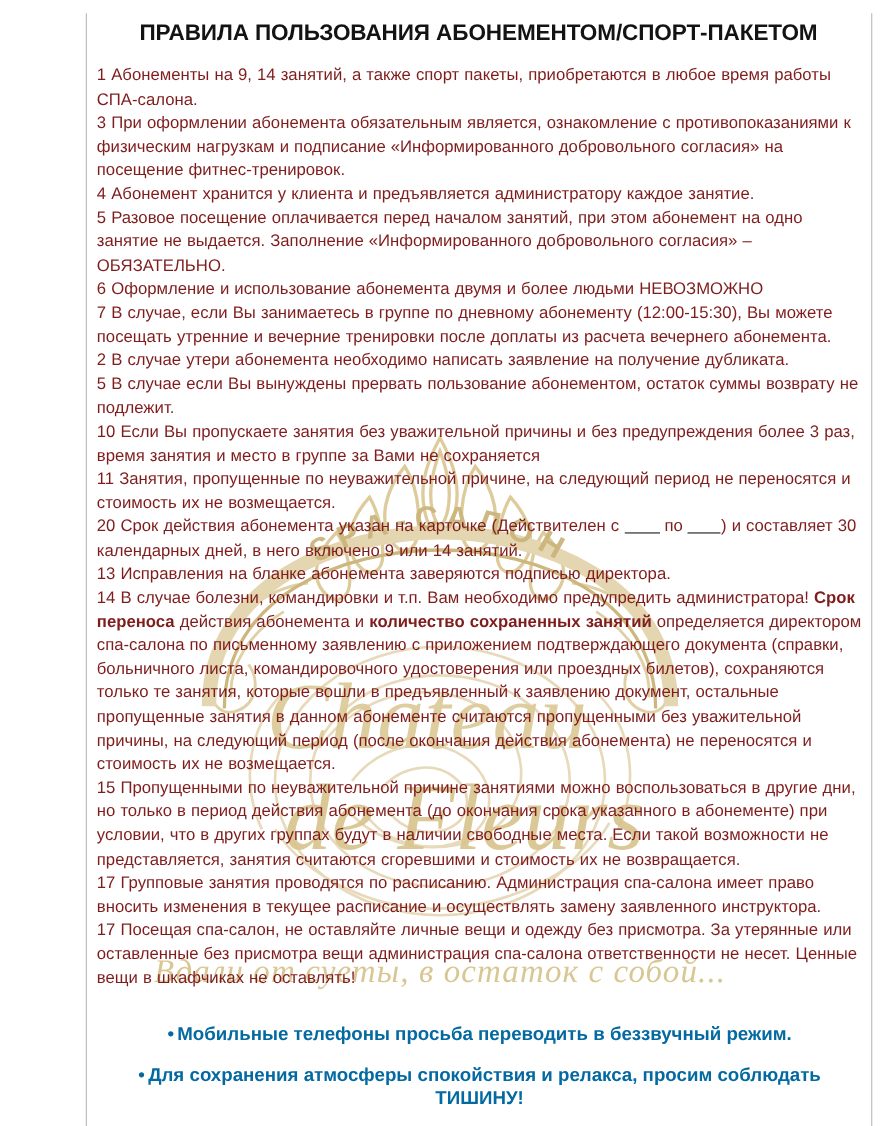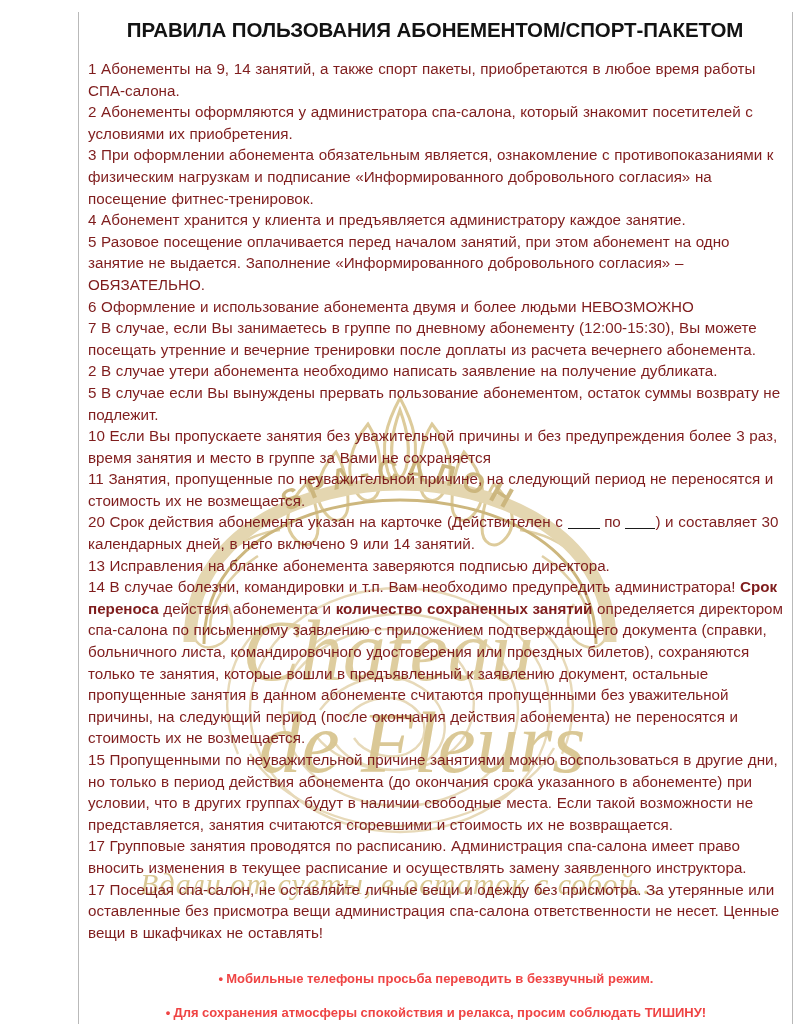--- a/index.html
+++ b/index.html
@@ -113,23 +113,23 @@
   
   .notices {
     margin: 0;
     padding: 0;
     list-style: none;
     padding-top: 12px;
   }
   .notice {
     text-align: center;
     font-weight: 700;
-    font-size: 13px;
+    font-size: 17px;
     line-height: 21px;
-    color: #ef4444;
+    color: #0369a1;
     padding-right: 6px;
   }
   .notice .bullet { margin-right: 3px; }
 </style>
 </head>
 <body>
 
 <div class="page">
 
   <div class="page-rule-left"></div>
@@ -184,21 +184,20 @@
 
   <div class="wm-tagline">Вдали от суеты, в остаток с собой...</div>
 
   <div class="content">
 
     <h1 class="doc-title">ПРАВИЛА ПОЛЬЗОВАНИЯ АБОНЕМЕНТОМ/СПОРТ-ПАКЕТОМ</h1>
 
     <div class="rules">
 
       <p class="rule">1 Абонементы на 9, 14 занятий, а также спорт пакеты, приобретаются в любое время работы СПА-салона.</p>
-      <p class="rule">2 Абонементы оформляются у администратора спа-салона, который знакомит посетителей с условиями их приобретения.</p>
       <p class="rule">3 При оформлении абонемента обязательным является, ознакомление с противопоказаниями к физическим нагрузкам и подписание «Информированного добровольного согласия» на посещение фитнес-тренировок.</p>
       <p class="rule">4 Абонемент хранится у клиента и предъявляется администратору каждое занятие.</p>
       <p class="rule">5 Разовое посещение оплачивается перед началом занятий, при этом абонемент на одно занятие не выдается. Заполнение «Информированного добровольного согласия» – ОБЯЗАТЕЛЬНО.</p>
       <p class="rule">6 Оформление и использование абонемента двумя и более людьми НЕВОЗМОЖНО</p>
       <p class="rule">7 В случае, если Вы занимаетесь в группе по дневному абонементу (12:00-15:30), Вы можете посещать утренние и вечерние тренировки после доплаты из расчета вечернего абонемента.</p>
       <p class="rule">2 В случае утери абонемента необходимо написать заявление на получение дубликата.</p>
       <p class="rule">5 В случае если Вы вынуждены прервать пользование абонементом, остаток суммы возврату не подлежит.</p>
       <p class="rule">10 Если Вы пропускаете занятия без уважительной причины и без предупреждения более 3 раз, время занятия и место в группе за Вами не сохраняется</p>
       <p class="rule">11 Занятия, пропущенные по неуважительной причине, на следующий период не переносятся и стоимость их не возмещается.</p>
 

